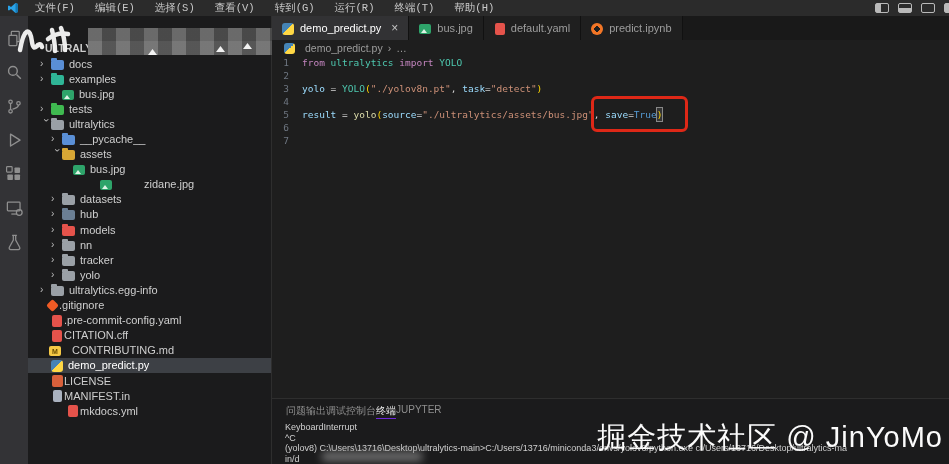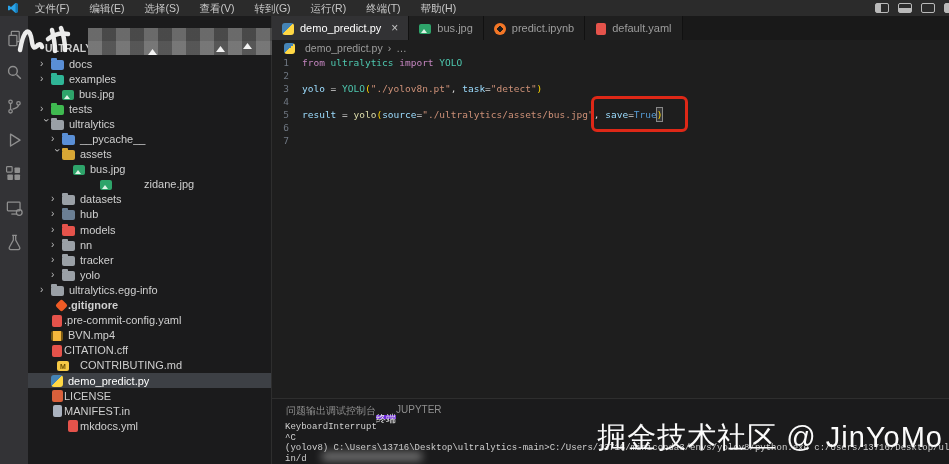--- a/index.html
+++ b/index.html
@@ -5,21 +5,21 @@
   * { margin:0; padding:0; box-sizing:border-box; }
   html,body { width:949px; height:464px; overflow:hidden; background:#1e1e1e;
     font-family:"Liberation Sans", sans-serif; }
   #stage { position:relative; width:949px; height:464px; background:#1e1e1e; }
 
   
   #titlebar { position:absolute; left:0; top:0; width:949px; height:16px;
     background:#2b2b2b; display:flex; align-items:center; z-index:5; }
   #vscode-logo { width:14px; height:12px; margin:0 6px 0 6px; flex:none; }
   #menu { display:flex; gap:2px; }
-  .menu-item { color:#c9c9c9; font-size:10.5px; line-height:16px; padding:0 9px; cursor:default; }
+  .menu-item { color:#c9c9c9; font-size:10.5px; line-height:16px; padding:0 9px; cursor:default;font-family:Liberation Mono, monospace; }
   #win-title { position:absolute; left:428px; top:0; line-height:16px; font-size:10.5px; color:#b4b4b4; white-space:nowrap; }
   #win-icons { position:absolute; right:0; top:0; height:16px; width:74px; display:flex; gap:9px; align-items:center; overflow:hidden; }
   .wicon { width:14px; height:10px; border:1px solid #b9b9b9; border-radius:2px; position:relative; flex:none; }
   .wicon i { position:absolute; background:#b9b9b9; }
   .wicon.fl i { left:0; top:0; bottom:0; width:5px; }
   .wicon.fb i { left:0; right:0; bottom:0; height:4px; }
 
   
   #activitybar { position:absolute; left:0; top:16px; width:28px; height:448px;
     background:#333336; display:flex; flex-direction:column; align-items:center;
@@ -91,22 +91,22 @@
   .brh { color:#ffd700; outline:1px solid #888; background:rgba(120,120,120,.25); }
 
   #annotation-box { position:absolute; left:319px; top:80px; width:97px; height:36px;
     border:3px solid #de2817; border-radius:6px; pointer-events:none; z-index:6; }
 
   
   #panel { position:absolute; left:0; top:382px; width:100%; height:66px; background:#1b1b1c;
     border-top:1px solid #2e2e2e; }
   #panel-tabs { display:flex; padding:5px 0 0 14px; height:20px; }
   .ptab { font-size:10px; color:#8f8f8f; padding-bottom:3px; cursor:pointer; white-space:nowrap; }
-  .ptab.active { color:#e7e7e7; border-bottom:4px solid #6d28d9;margin-top:8px; }
-  #terminal { padding:3px 0 0 13px; font-family:Liberation Mono, monospace; font-size:9px;
+  .ptab.active { color:#e7e7e7; border-bottom:1px solid #6d28d9; }
+  #terminal { padding:3px 0 0 13px; font-family:Liberation Sans, sans-serif; font-size:9px;
     line-height:10.5px; color:#d0d0d0; white-space:pre; overflow:hidden; }
 
   
   #watermark { position:absolute; right:6px; bottom:6px; font-size:29px; font-weight:500;
     color:#fbfbfb; z-index:9; letter-spacing:1px; white-space:nowrap; }
   #mosaic { position:absolute; left:88px; top:28px; width:184px; height:27px; z-index:4;
     background:
       repeating-linear-gradient(90deg, rgba(130,130,130,.55) 0 14px, rgba(70,70,70,.55) 14px 28px),
       repeating-linear-gradient(0deg, #6a6a6a 0 14px, #4d4d4d 14px 27px); }
   .mtri { position:absolute; width:9px; height:6px; background:#f2f2f2; z-index:5;
@@ -277,41 +277,36 @@
         <div class="trow" style="padding-left: 23px;">
           <span class="chev">›</span>
           <span class="ticon folder folder-gray"></span>
           <span>yolo</span>
         </div>
         <div class="trow" style="padding-left: 12px;">
           <span class="chev">›</span>
           <span class="ticon folder folder-gray"></span>
           <span>ultralytics.egg-info</span>
         </div>
-        <div class="trow" style="padding-left: 16px; font-weight: bold;">
+        <div class="trow" style="padding-left: 7px;">
           <span class="chev"></span>
           <span class="ticon git-icon"></span>
           <span>.gitignore</span>
         </div>
         <div class="trow" style="padding-left: 12px;">
           <span class="chev"></span>
           <span class="ticon yaml-icon"></span>
           <span>.pre-commit-config.yaml</span>
         </div>
         <div class="trow" style="padding-left: 12px;">
           <span class="chev"></span>
-          <span class="ticon video-icon"></span>
-          <span>BVN.mp4</span>
-        </div>
-        <div class="trow" style="padding-left: 12px;">
-          <span class="chev"></span>
           <span class="ticon cff-icon"></span>
           <span>CITATION.cff</span>
         </div>
-        <div class="trow" style="padding-left: 12px; gap: 6px;">
+        <div class="trow" style="padding-left: 4px; gap: 6px;">
           <span class="chev"></span>
           <span class="ticon md-icon"></span>
           <span>CONTRIBUTING.md</span>
         </div>
         <div class="trow selected" style="padding-left: 12px;">
           <span class="chev"></span>
           <span class="ticon python-icon"></span>
           <span>demo_predict.py</span>
         </div>
         <div class="trow" style="padding-left: 12px;">
@@ -337,26 +332,26 @@
         <div class="tab active">
           <span class="ticon python-icon"></span>
           <span>demo_predict.py</span>
           <span class="tab-close">×</span>
         </div>
         <div class="tab">
           <span class="ticon image-icon"></span>
           <span>bus.jpg</span>
         </div>
         <div class="tab">
+          <span class="ticon yaml-icon"></span>
+          <span>default.yaml</span>
+        </div>
+        <div class="tab">
           <span class="ticon jupyter-icon"></span>
           <span>predict.ipynb</span>
-        </div>
-        <div class="tab">
-          <span class="ticon yaml-icon"></span>
-          <span>default.yaml</span>
         </div>
       </div>
     <div id="breadcrumb">
       <span class="ticon python-icon"></span>
       <span>demo_predict.py</span>
       <span>›</span>
       <span>…</span>
     </div>
     <div id="editor">
         <div class="cline"><span class="lnum">1</span><span class="kw">from </span><span class="cls">ultralytics</span><span class="op"> </span><span class="kw">import</span><span class="op"> </span><span class="cls">YOLO</span></div>

